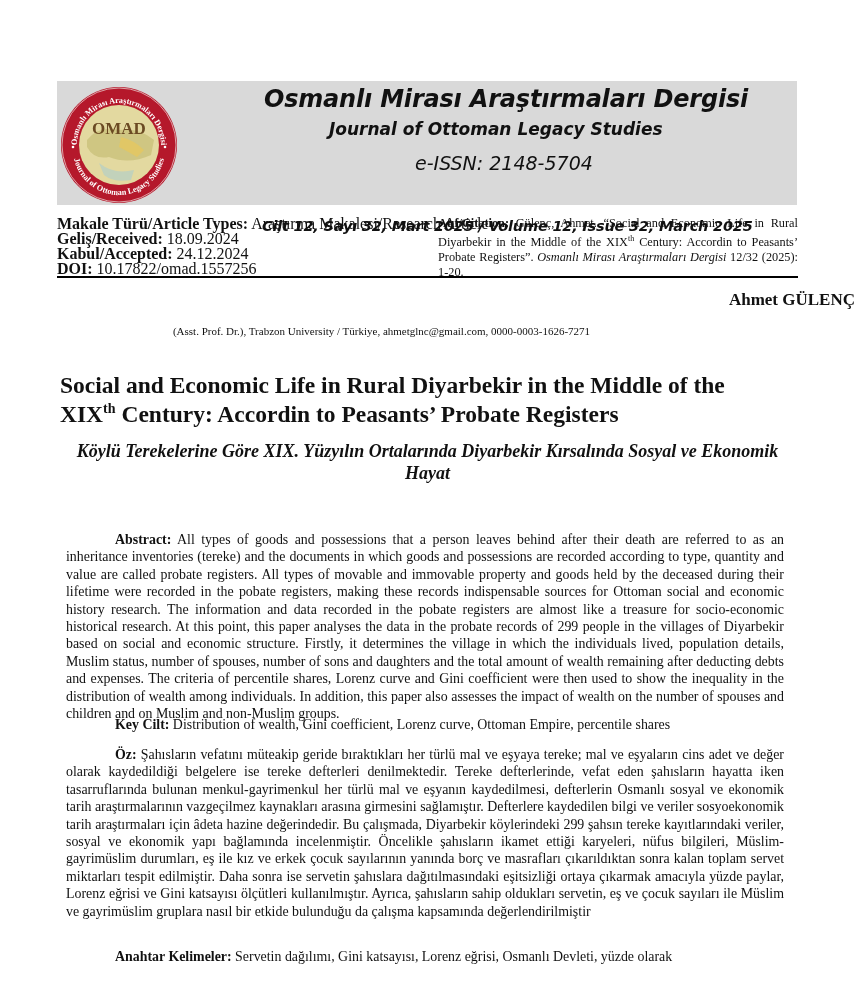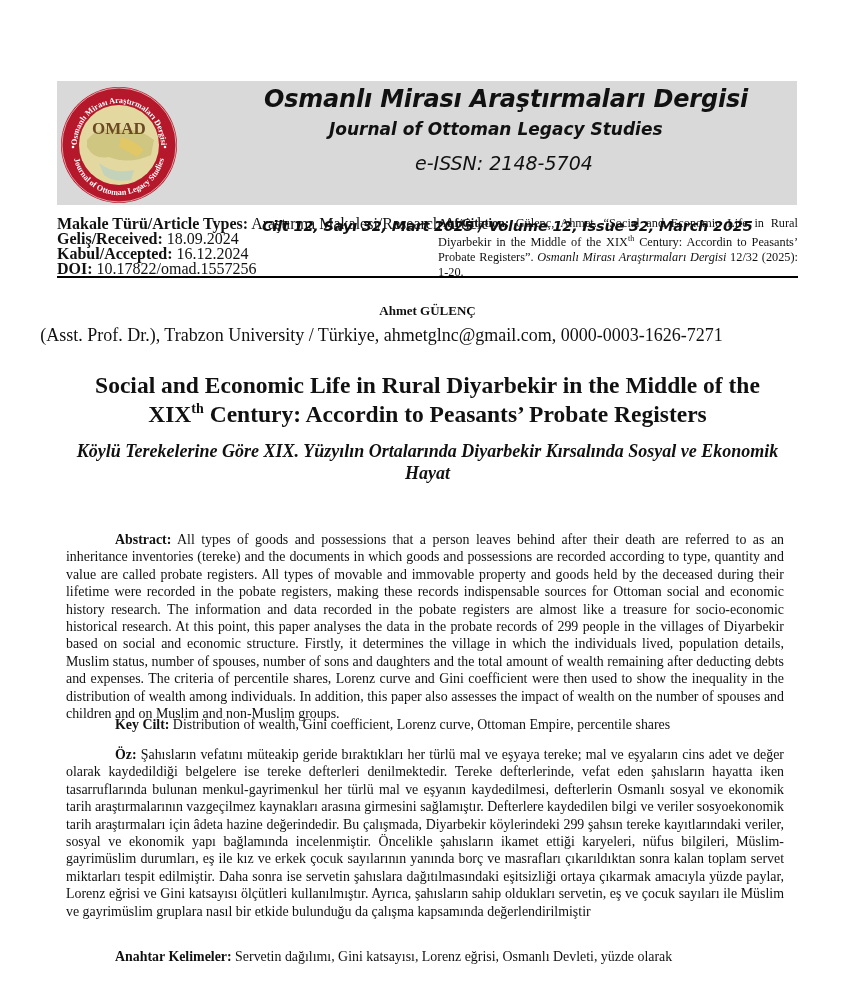--- a/index.html
+++ b/index.html
@@ -8,23 +8,23 @@
   .logo { position: absolute; left: 2px; top: 4px; width: 120px; height: 120px; }
   .jt1 { position: absolute; left: 207px; top: 4px; font-family: "DejaVu Sans", sans-serif; font-style: italic; font-weight: bold; font-size: 24px; color: #111; letter-spacing: -0.2px; white-space: nowrap; }
   .jt2 { position: absolute; left: 272px; top: 38px; font-family: "DejaVu Sans", sans-serif; font-style: italic; font-weight: bold; font-size: 17px; color: #111; white-space: nowrap; }
   .issn { position: absolute; left: 358px; top: 71px; font-family: "DejaVu Sans", sans-serif; font-style: italic; font-size: 19px; color: #111; white-space: nowrap; }
   .vol { position: absolute; left: 205px; top: 101px; font-family: "DejaVu Sans", sans-serif; font-style: italic; font-weight: bold; font-size: 14.5px; color: #111; white-space: nowrap; letter-spacing: -0.2px; margin-top: 36px; }
   .meta-left { position: absolute; left: 57px; top: 216px; width: 375px; font-size: 16px; line-height: 15px; }
   .meta-right { position: absolute; left: 438px; top: 216px; width: 360px; font-size: 12.3px; line-height: 15px; text-align: justify; }
   .meta-left div { white-space: nowrap; }
   b { font-weight: bold; }
   .rule { position: absolute; left: 57px; top: 276px; width: 741px; height: 2px; background: #000; }
-  .author { position: absolute; left: 0; width: 855px; top: 303px; text-align: center; font-weight: bold; font-size: 13px; }
-  .affil { position: absolute; left: 0; width: 763px; top: 325px; text-align: center; font-size: 18px; }
-  .title { position: absolute; left: 60px; width: 735px; top: 371px; text-align: center; font-weight: bold; font-size: 23.5px; line-height: 29px; }
+  .author { position: absolute; left: 0; width: 855px; top: 290px; text-align: right; font-weight: bold; font-size: 17px; }
+  .affil { position: absolute; left: 0; width: 763px; top: 325px; text-align: center; font-size: 11px; }
+  .title { position: absolute; left: 60px; width: 735px; top: 371px; font-weight: bold; font-size: 23.5px; line-height: 29px; }
   .title sup { font-size: 14px; vertical-align: 9px; line-height: 0; }
   .subtitle { position: absolute; left: 60px; width: 735px; top: 440px; text-align: center; font-weight: bold; font-style: italic; font-size: 18px; line-height: 22px; }
   .para { position: absolute; left: 66px; width: 718px; font-size: 13.9px; line-height: 17.4px; text-align: justify; text-indent: 49px; }
   .abstract { top: 499px; margin-top: 32px; }
   .keywords { top: 716px; }
   .oz { top: 746px; }
   .anahtar { top: 948px; }
 </style>
 </head>
 <body>
@@ -51,21 +51,21 @@
   </div>
   <div class="jt1">Osmanlı Mirası Araştırmaları Dergisi</div>
   <div class="jt2">Journal of Ottoman Legacy Studies</div>
   <div class="issn">e-ISSN: 2148-5704</div>
   <div class="vol">Cilt 12, Sayı 32, Mart 2025 / Volume 12, Issue 32, March 2025</div>
 </div>
 
 <div class="meta-left">
   <div><b>Makale Türü/Article Types:</b><span> Araştırma Makalesi/Research Article</span></div>
   <div><b>Geliş/Received:</b><span> 18.09.2024</span></div>
-  <div><b>Kabul/Accepted:</b><span> 16.12.2024</span></div>
+  <div><b>Kabul/Accepted:</b><span> 24.12.2024</span></div>
   <div><b>DOI:</b><span> 10.17822/omad.1557256</span></div>
 </div>
 
 <div class="meta-right"><b>Atıf/Citation:</b><span> Gülenç, Ahmet. “Social and Economic Life in Rural Diyarbekir in the Middle of the XIX</span><sup style="font-size:8px">th</sup><span> Century: Accordin to Peasants’ Probate Registers”. </span><i>Osmanlı Mirası Araştırmaları Dergisi</i><span> 12/32 (2025): 1-20.</span></div>
 
 <div class="rule"></div>
 
 <div class="author">Ahmet GÜLENÇ</div>
 <div class="affil">(Asst. Prof. Dr.), Trabzon University / Türkiye, ahmetglnc@gmail.com, 0000-0003-1626-7271</div>
 

